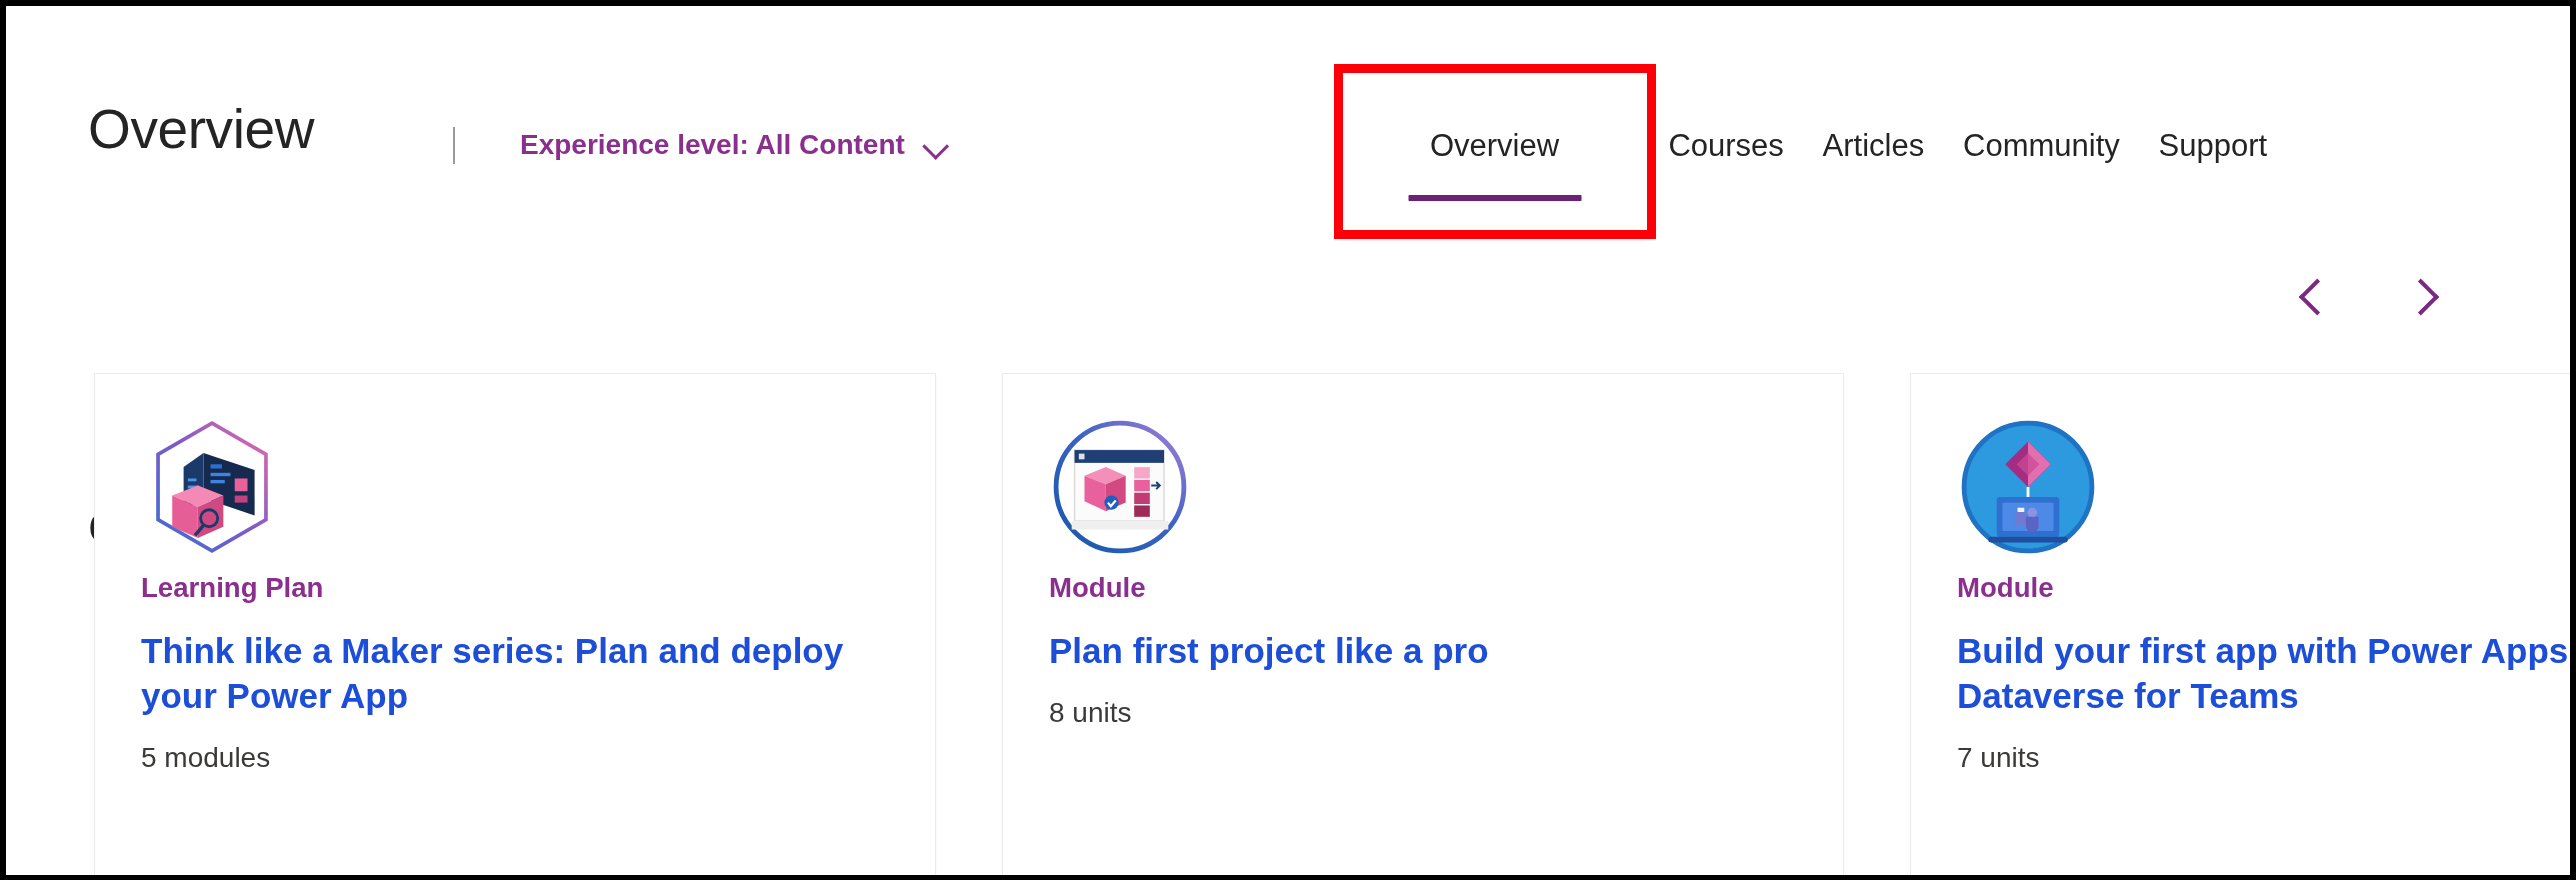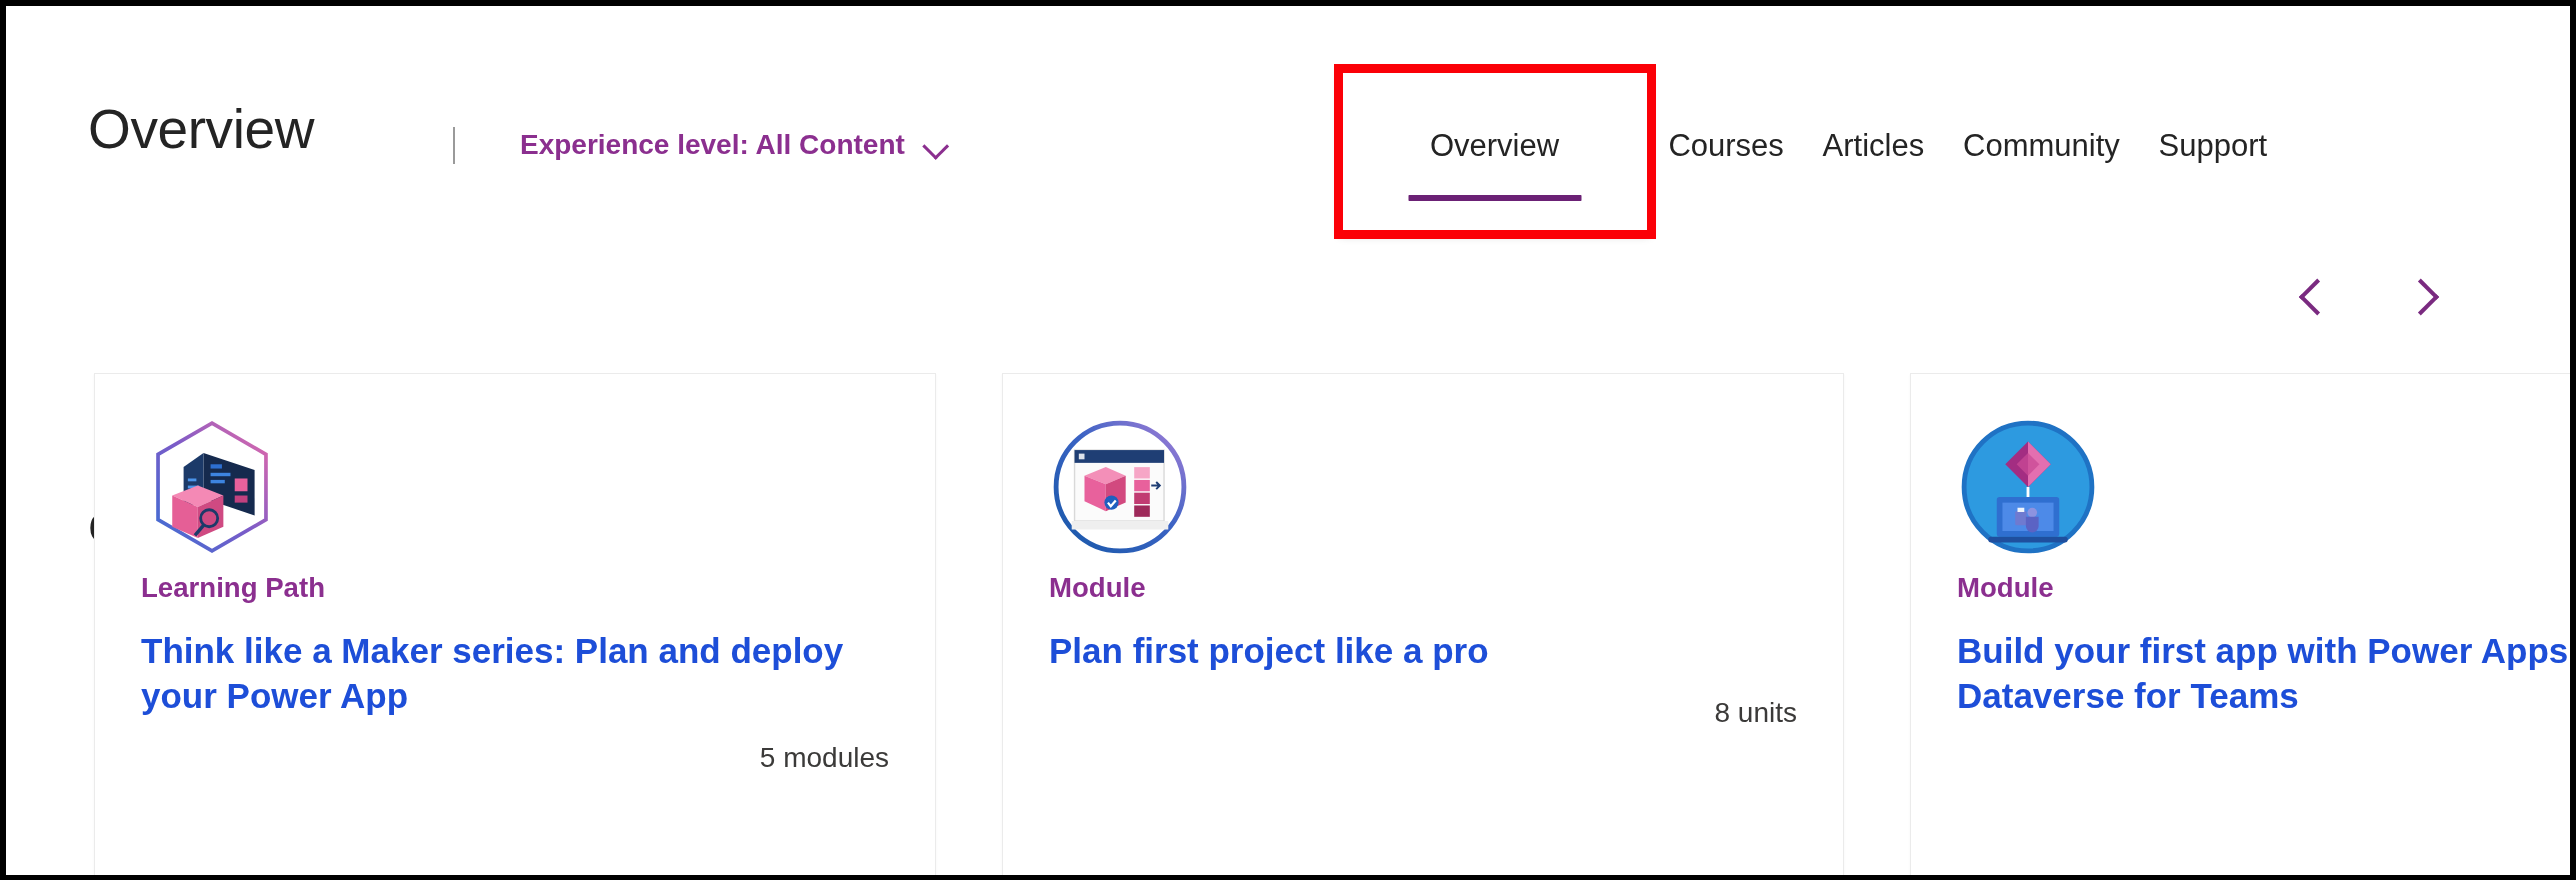--- a/index.html
+++ b/index.html
@@ -225,21 +225,20 @@
     color: #1d4ed8;
     line-height: 1.28;
     margin-bottom: 25px;
     white-space: pre;
   }
   .card-meta {
     font-size: 28px;
     font-weight: 400;
     color: #3b3a39;
     line-height: 1;
-    text-align: right;
   }
 
   
   .icon-hex { width: 142px; height: 142px; }
 
   
   .icon-circle { width: 142px; height: 142px; }
 </style>
 </head>
 <body>
@@ -321,21 +320,21 @@
             <rect x="33" y="49" width="8" height="2" fill="#4b94ea"></rect>
 
             <path d="M22 56 L40 49 L58 56 L40 64 Z" fill="#f489b5"></path>
             <path d="M22 56 L40 64 L40 86 L22 78 Z" fill="#e55f96"></path>
             <path d="M40 64 L58 56 L58 78 L40 86 Z" fill="#cf4a82"></path>
 
             <circle cx="48" cy="72" r="6" fill="none" stroke="#1c3a69" stroke-width="2"></circle>
             <line x1="44" y1="77" x2="38" y2="84" stroke="#1c3a69" stroke-width="2.4"></line>
           </svg>
         </div>
-        <div class="card-kicker">Learning Path</div>
+        <div class="card-kicker">Learning Plan</div>
         <div class="card-title">Think like a Maker series: Plan and deploy
 your Power App</div>
         <div class="card-meta">5 modules</div>
       </div>
 
       <div class="card">
         <div class="card-icon">
           <svg class="icon-circle" viewBox="0 0 100 100" xmlns="http://www.w3.org/2000/svg">
             <defs>
               <linearGradient id="cirg" x1="0" y1="1" x2="1" y2="0">

